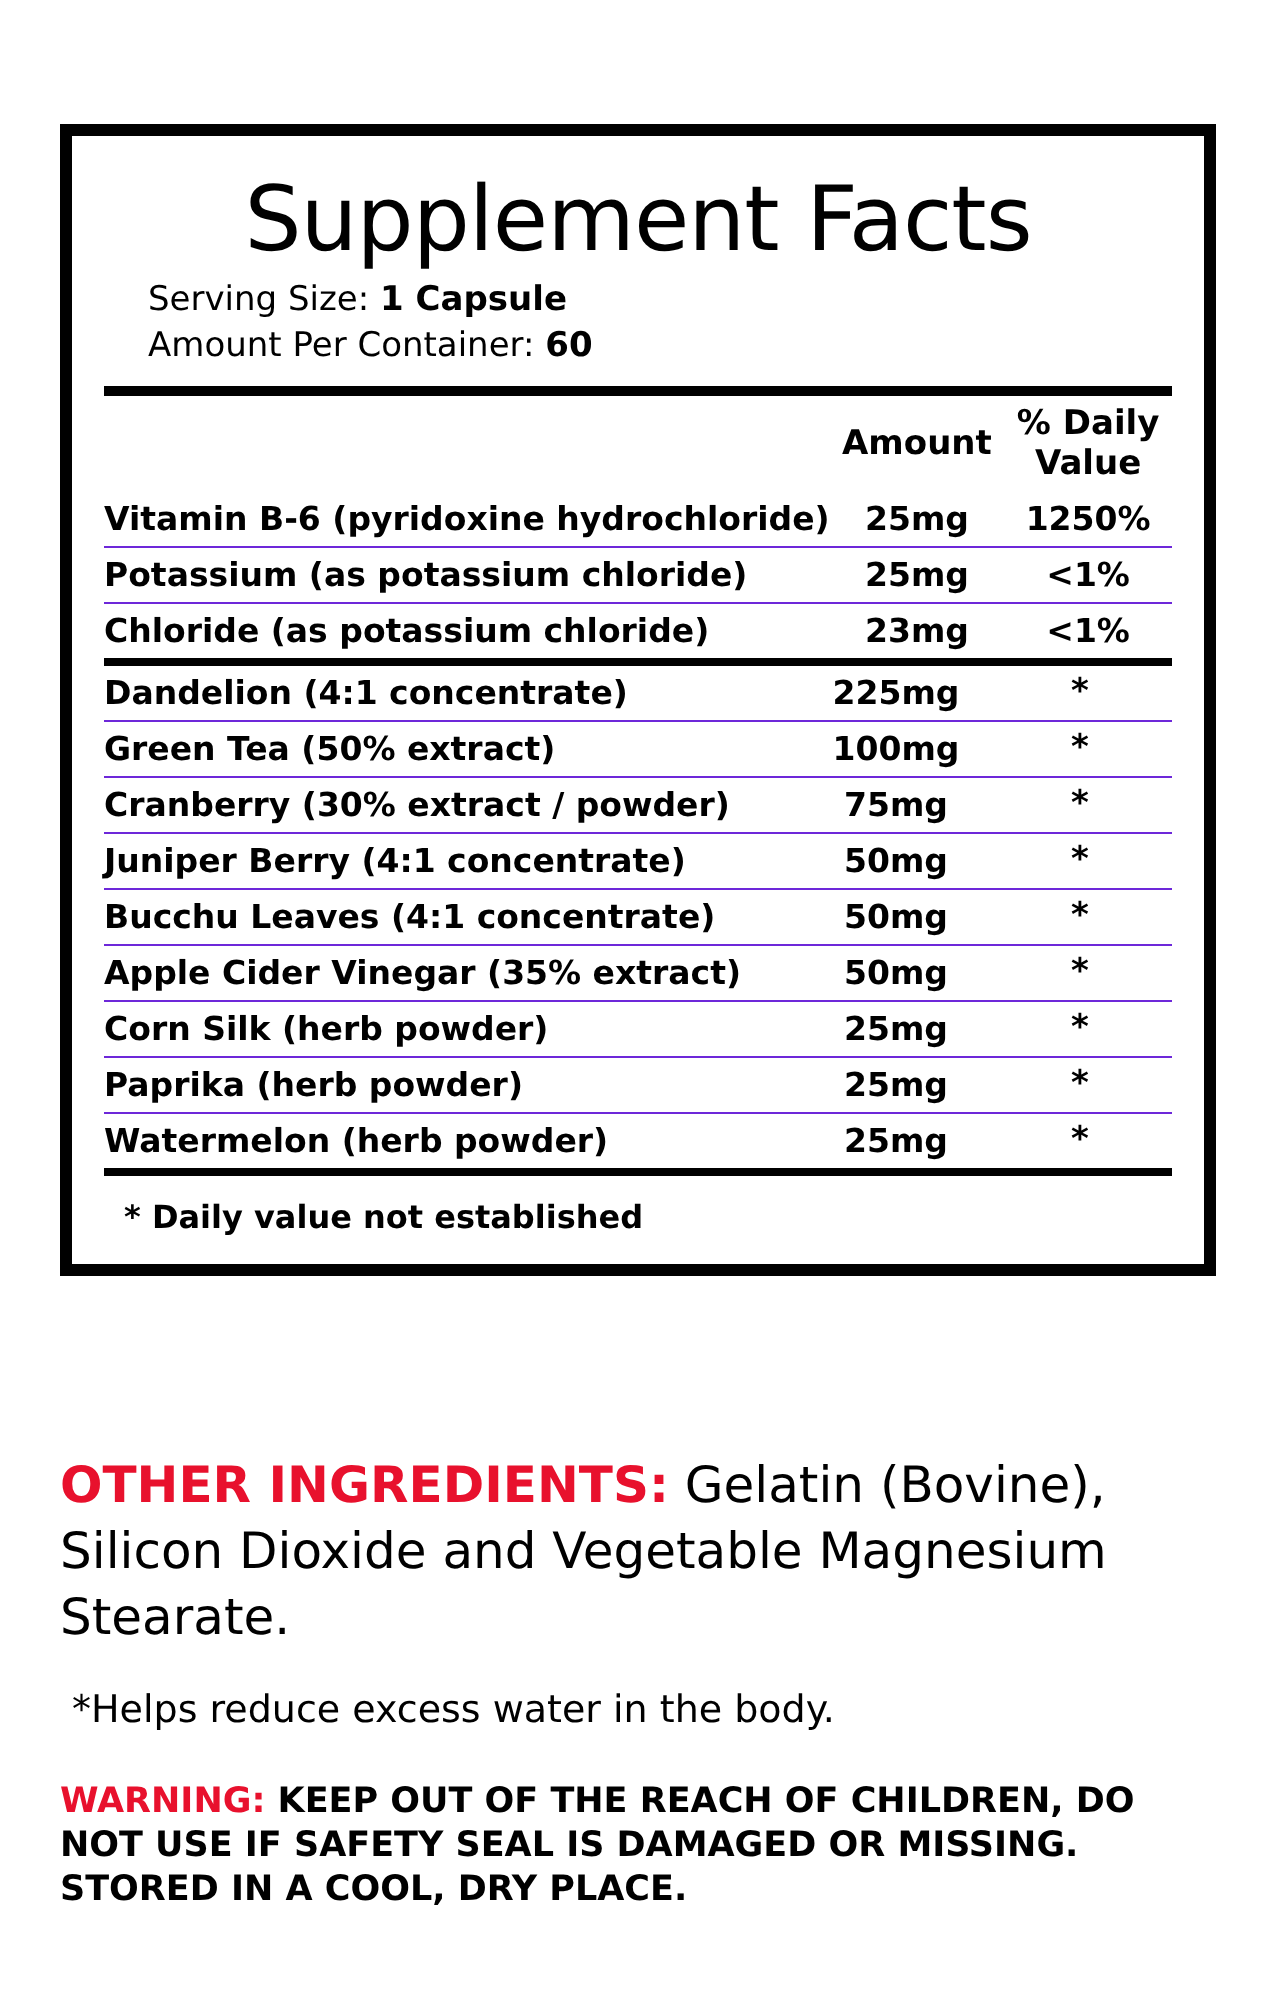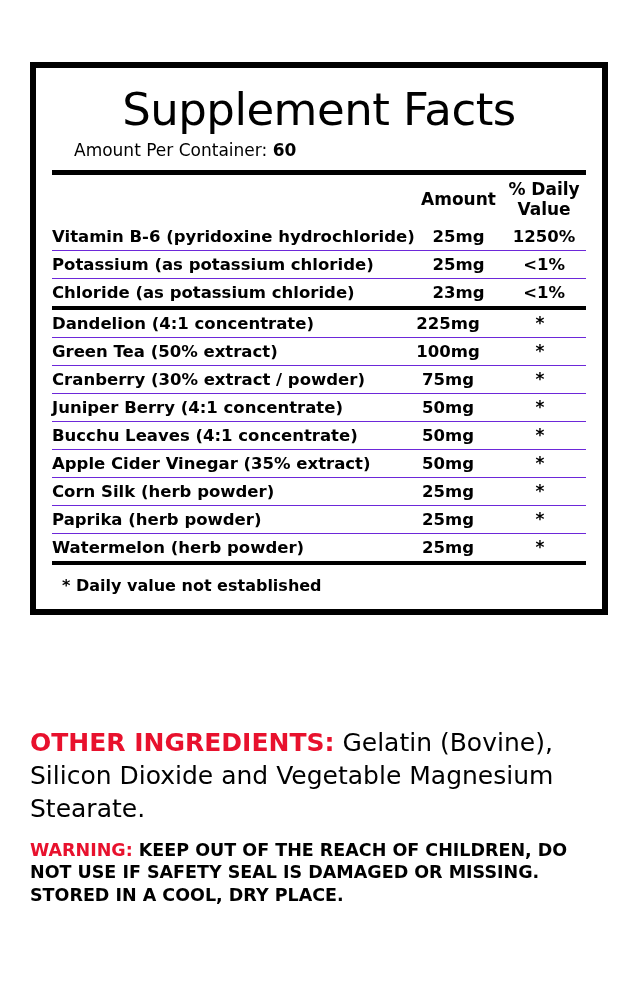--- a/index.html
+++ b/index.html
@@ -127,20 +127,24 @@
 </head>
 <body>
 
 <div class="page">
 
   <div class="panel">
 
     <div class="sf-title">Supplement Facts</div>
 
     <div class="serving-line">
+      <span>Serving Size:</span>
+      <b>1 Capsule</b>
+    </div>
+    <div class="serving-line">
       <span>Amount Per Container:</span>
       <b>60</b>
     </div>
 
     <div class="rule-thick"></div>
 
     <table class="sf">
       <tbody>
           <tr class="hdr-row">
         <td></td>
@@ -221,20 +225,21 @@
 
     <div class="footnote">* Daily value not established</div>
   </div>
 
   <div class="below">
     <div class="other-ing">
       <span class="lbl">OTHER INGREDIENTS:</span>
       <span>Gelatin (Bovine), Silicon Dioxide and Vegetable Magnesium Stearate.</span>
     </div>
 
+    <div class="helps">*Helps reduce excess water in the body.</div>
 
     <div class="warning">
       <span class="lbl">WARNING:</span>
       <span>KEEP OUT OF THE REACH OF CHILDREN, DO NOT USE IF SAFETY SEAL IS DAMAGED OR MISSING. STORED IN A COOL, DRY PLACE.</span>
     </div>
   </div>
 
 </div>
 
 </body></html>

